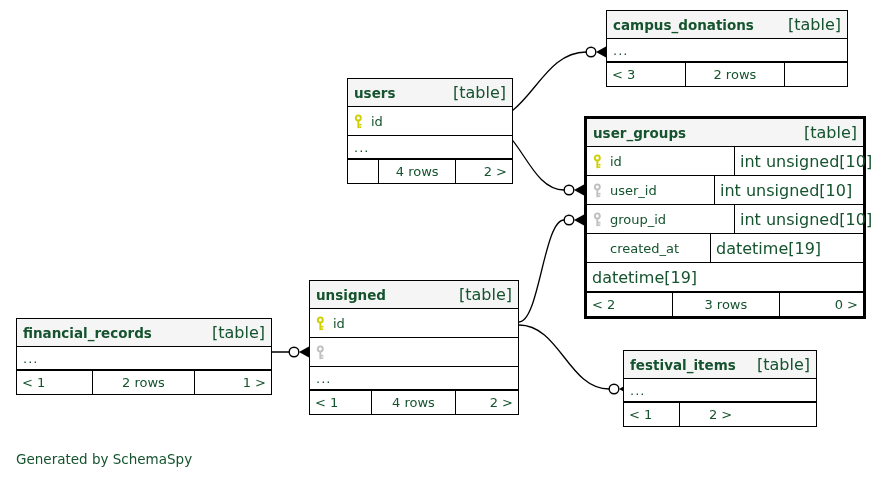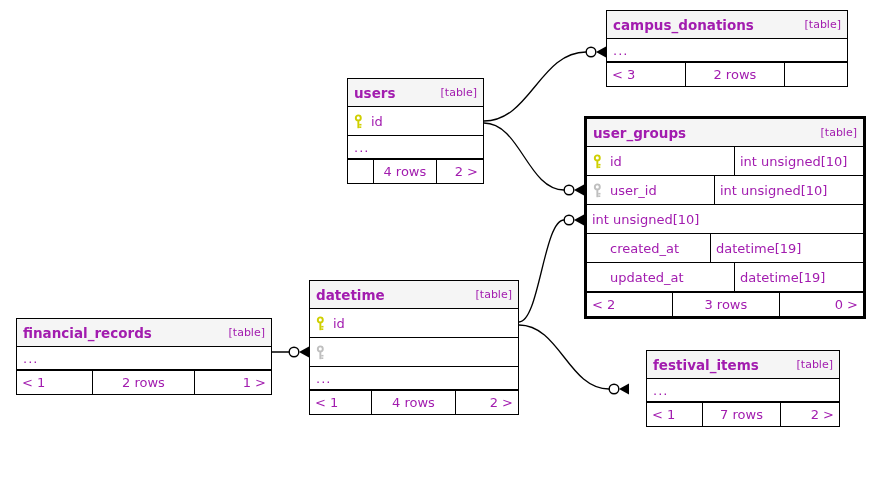--- a/index.html
+++ b/index.html
@@ -1,42 +1,42 @@
 <!DOCTYPE html>
 <html><head>
 <meta charset="utf-8">
 <style>
   html,body{margin:0;padding:0;background:#ffffff;}
   #canvas{
     position:relative;width:883px;height:481px;background:#ffffff;overflow:hidden;
-    font-family:"DejaVu Sans","Liberation Sans",sans-serif;color:#a21caf;
+    font-family:"DejaVu Sans","Liberation Sans",sans-serif;color:#14532d;
   }
   #edges{position:absolute;left:0;top:0;z-index:1;}
   .tbl{
     position:absolute;z-index:2;background:#ffffff;border:1.5px solid #000;
     box-sizing:border-box;cursor:pointer;
   }
   .tbl.emph{border-width:3px;}
   .tbl-header{
     display:flex;justify-content:space-between;align-items:center;
     height:28px;background:#f5f5f5;border-bottom:1px solid #000;
     padding:0 6px;box-sizing:border-box;white-space:nowrap;
   }
   .tbl-name{font-weight:bold;font-size:13.5px;}
-  .tbl-tag{font-size:11px;margin-left:10px;}
+  .tbl-tag{font-size:16px;margin-left:10px;}
   .tbl-row{
     display:flex;align-items:center;box-sizing:border-box;
     border-bottom:1px solid #000;font-size:13px;white-space:nowrap;
   }
   .tbl-row:last-of-type{border-bottom:none;}
   .row-col{height:29px;}
   .row-ellipsis{height:23px;padding-left:6px;letter-spacing:1px;}
   .name-cell{display:flex;align-items:center;padding-left:5px;box-sizing:border-box;height:100%;flex:1;}
   .two-col .name-cell{flex:none;border-right:1px solid #000;}
-  .type-cell{padding-left:5px;font-size:13px;}
+  .type-cell{padding-left:5px;font-size:16px;}
   .key-slot{width:18px;display:inline-flex;justify-content:flex-start;align-items:center;}
   .tbl-footer{
     display:flex;height:24px;box-sizing:border-box;border-top:1px solid #000;
     font-size:13px;align-items:stretch;
   }
   .tbl-footer .fcell{
     display:flex;align-items:center;box-sizing:border-box;padding:0 5px;
   }
   .fcell.f-left{justify-content:flex-start;border-right:1px solid #000;}
   .fcell.f-center{justify-content:center;border-right:1px solid #000;}
@@ -80,21 +80,21 @@
           <span class="tbl-name">campus_donations</span>
           <span class="tbl-tag">[table]</span>
         </div>
         <div class="tbl-row row-ellipsis">...</div>
         <div class="tbl-footer">
           <span class="fcell f-left" style="width:33%">&lt; 3</span>
           <span class="fcell f-center" style="width:41%">2 rows</span>
           <span class="fcell f-right" style="width:26%"></span>
         </div>
       </div>
-      <div class="tbl" style="left: 347px; top: 78px; width: 137px;">
+      <div class="tbl" style="left: 347px; top: 78px; width: 166px;">
         <div class="tbl-header">
           <span class="tbl-name">users</span>
           <span class="tbl-tag">[table]</span>
         </div>
         <div class="tbl-row row-col">
           <span class="name-cell">
             <span class="key-slot">
               <svg width="11" height="15" viewBox="0 0 11 15">
                 <circle cx="5.3" cy="3.9" r="2.5" fill="none" stroke="#cfcf00" stroke-width="1.9"></circle>
                 <rect x="4.4" y="6" width="1.9" height="8.2" fill="#cfcf00"></rect>
@@ -139,45 +139,52 @@
                 <rect x="4.4" y="6" width="1.9" height="8.2" fill="#bfbfbf"></rect>
                 <rect x="6.2" y="9.9" width="2.3" height="1.6" fill="#bfbfbf"></rect>
                 <rect x="6.2" y="12.4" width="2.1" height="1.6" fill="#bfbfbf"></rect>
               </svg>
             </span>
             <span>user_id</span>
           </span>
           <span class="type-cell">int unsigned[10]</span>
         </div>
         <div class="tbl-row row-col">
+          <span class="name-cell" style="width:148px">
+            <span class="key-slot">
+              <svg width="11" height="15" viewBox="0 0 11 15">
+                <circle cx="5.3" cy="3.9" r="2.5" fill="none" stroke="#bfbfbf" stroke-width="1.9"></circle>
+                <rect x="4.4" y="6" width="1.9" height="8.2" fill="#bfbfbf"></rect>
+                <rect x="6.2" y="9.9" width="2.3" height="1.6" fill="#bfbfbf"></rect>
+                <rect x="6.2" y="12.4" width="2.1" height="1.6" fill="#bfbfbf"></rect>
+              </svg>
+            </span>
+            <span>group_id</span>
+          </span>
           <span class="type-cell">int unsigned[10]</span>
         </div>
         <div class="tbl-row row-col">
           <span class="name-cell" style="width:124px">
             <span class="key-slot"></span>
             <span>created_at</span>
           </span>
           <span class="type-cell">datetime[19]</span>
         </div>
         <div class="tbl-row row-col">
-          <span class="name-cell" style="width:148px">
-            <span class="key-slot"></span>
-            <span>updated_at</span>
-          </span>
           <span class="type-cell">datetime[19]</span>
         </div>
         <div class="tbl-footer">
           <span class="fcell f-left" style="width:31%">&lt; 2</span>
           <span class="fcell f-center" style="width:39%">3 rows</span>
           <span class="fcell f-right" style="width:30%">0 &gt;</span>
         </div>
       </div>
       <div class="tbl" style="left: 309px; top: 280px; width: 210px;">
         <div class="tbl-header">
-          <span class="tbl-name">datetime</span>
+          <span class="tbl-name">unsigned</span>
           <span class="tbl-tag">[table]</span>
         </div>
         <div class="tbl-row row-col">
           <span class="name-cell">
             <span class="key-slot">
               <svg width="11" height="15" viewBox="0 0 11 15">
                 <circle cx="5.3" cy="3.9" r="2.5" fill="none" stroke="#cfcf00" stroke-width="1.9"></circle>
                 <rect x="4.4" y="6" width="1.9" height="8.2" fill="#cfcf00"></rect>
                 <rect x="6.2" y="9.9" width="2.3" height="1.6" fill="#cfcf00"></rect>
                 <rect x="6.2" y="12.4" width="2.1" height="1.6" fill="#cfcf00"></rect>
@@ -210,26 +217,26 @@
           <span class="tbl-name">financial_records</span>
           <span class="tbl-tag">[table]</span>
         </div>
         <div class="tbl-row row-ellipsis">...</div>
         <div class="tbl-footer">
           <span class="fcell f-left" style="width:30%">&lt; 1</span>
           <span class="fcell f-center" style="width:40%">2 rows</span>
           <span class="fcell f-right" style="width:30%">1 &gt;</span>
         </div>
       </div>
-      <div class="tbl" style="left: 646px; top: 350px; width: 194px;">
+      <div class="tbl" style="left: 623px; top: 350px; width: 194px;">
         <div class="tbl-header">
           <span class="tbl-name">festival_items</span>
           <span class="tbl-tag">[table]</span>
         </div>
         <div class="tbl-row row-ellipsis">...</div>
         <div class="tbl-footer">
           <span class="fcell f-left" style="width:29%">&lt; 1</span>
-          <span class="fcell f-center" style="width:41%">7 rows</span>
           <span class="fcell f-right" style="width:30%">2 &gt;</span>
         </div>
       </div>
     </div>
+  <div id="gen-note">Generated by SchemaSpy</div>
 </div>
 
 </body></html>

